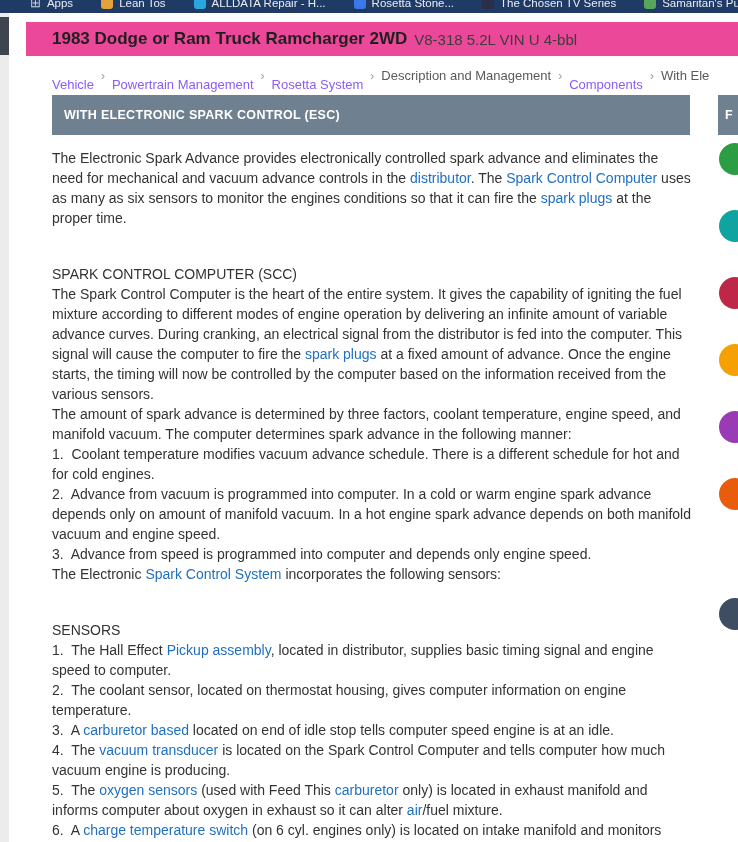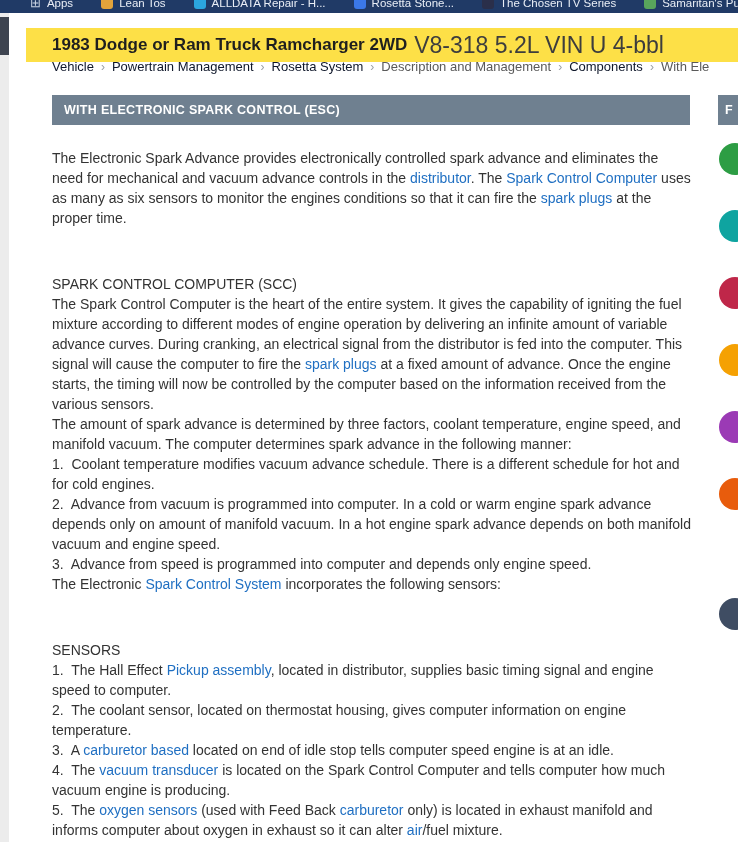--- a/index.html
+++ b/index.html
@@ -25,53 +25,53 @@
   
   .scrollbar-track {
     position:absolute; left:0; top:13px; width:9px; height:829px; background:#ececec;
   }
   .scrollbar-thumb {
     position:absolute; left:0; top:4px; width:9px; height:38px; background:#3e4450;
   }
 
   
   .title-band {
-    position:absolute; top:28px; left:26px; right:0; height:34px;
-    background:#fde047; display:flex; align-items:center; padding-left:26px;
+    position:absolute; top:22px; left:26px; right:0; height:34px;
+    background:#ec4899; display:flex; align-items:center; padding-left:26px;
     white-space:nowrap; overflow:hidden;
   }
   .title-bold { font-size:17px; font-weight:bold; color:#1f1f1f; }
-  .title-rest { font-size:23px; color:#3d3d3d; margin-left:7px; }
+  .title-rest { font-size:15px; color:#3d3d3d; margin-left:7px; }
 
   
   .breadcrumb {
     position:absolute; top:59px; left:52px; width:820px;
     display:flex; align-items:center; gap:7px;
     font-size:13px; white-space:nowrap;
   }
-  .crumb-link { color:#0f172a; text-decoration:none; cursor:pointer; }
+  .crumb-link { color:#8b5cf6; text-decoration:none; cursor:pointer;margin-top:18px; }
   .crumb-text { color:#5a5a5a; }
   .crumb-sep { color:#9aa0a6; font-size:12px; }
 
   
   .section-header {
-    position:absolute; top:95px; height:30px; background:#6f8090; color:#ffffff;
+    position:absolute; top:95px; height:40px; background:#6f8090; color:#ffffff;
     font-size:12.5px; font-weight:bold; letter-spacing:0.3px;
     display:flex; align-items:center; padding-left:12px; box-sizing:border-box;
   }
   .main-header { left:52px; width:638px; }
   .right-header { left:718px; width:80px; padding-left:7px; }
 
   
   .content {
     position:absolute; top:148px; left:52px; width:640px;
     font-size:14px; line-height:20px; color:#333333;
   }
   .para { margin:0; }
-  .subhead { margin-top:46px; }
+  .subhead { margin-top:36px; }
   .content a { color:#1f6fc2; text-decoration:none; cursor:pointer; }
 
   
   .circles {
     position:absolute; left:719px; top:143px;
     display:flex; flex-direction:column; gap:35px;
   }
   .circle { width:32px; height:32px; border-radius:50%; cursor:pointer; }
   .circle.last-gap { margin-top:53px; }
 </style>
@@ -141,21 +141,21 @@
   <p class="para"><span>The amount of spark advance is determined by three factors, coolant temperature, engine speed, and manifold vacuum. The computer determines spark advance in the following manner:</span></p>
   <p class="para"><span>1.&nbsp; Coolant temperature modifies vacuum advance schedule. There is a different schedule for hot and for cold engines.</span></p>
   <p class="para"><span>2.&nbsp; Advance from vacuum is programmed into computer. In a cold or warm engine spark advance depends only on amount of manifold vacuum. In a hot engine spark advance depends on both manifold vacuum and engine speed.</span></p>
   <p class="para"><span>3.&nbsp; Advance from speed is programmed into computer and depends only engine speed.</span></p>
   <p class="para"><span>The Electronic </span><a href="#">Spark Control System</a><span> incorporates the following sensors:</span></p>
   <p class="para subhead"><span>SENSORS</span></p>
   <p class="para"><span>1.&nbsp; The Hall Effect </span><a href="#">Pickup assembly</a><span>, located in distributor, supplies basic timing signal and engine speed to computer.</span></p>
   <p class="para"><span>2.&nbsp; The coolant sensor, located on thermostat housing, gives computer information on engine temperature.</span></p>
   <p class="para"><span>3.&nbsp; A </span><a href="#">carburetor based</a><span> located on end of idle stop tells computer speed engine is at an idle.</span></p>
   <p class="para"><span>4.&nbsp; The </span><a href="#">vacuum transducer</a><span> is located on the Spark Control Computer and tells computer how much vacuum engine is producing.</span></p>
-  <p class="para"><span>5.&nbsp; The </span><a href="#">oxygen sensors</a><span> (used with Feed Back </span><a href="#">carburetor</a><span> only) is located in exhaust manifold and informs computer about oxygen in exhaust so it can alter </span><a href="#">air</a><span>/fuel mixture.</span></p>
+  <p class="para"><span>5.&nbsp; The </span><a href="#">oxygen sensors</a><span> (used with Feed This </span><a href="#">carburetor</a><span> only) is located in exhaust manifold and informs computer about oxygen in exhaust so it can alter </span><a href="#">air</a><span>/fuel mixture.</span></p>
   <p class="para"><span>6.&nbsp; A </span><a href="#">charge temperature switch</a><span> (on 6 cyl. engines only) is located on intake manifold and monitors </span><a href="#">intake air temperature</a><span>.</span></p>
 </div>
 
 <div class="circles">
   <div class="circle" style="background: rgb(45, 157, 68);"></div>
   <div class="circle" style="background: rgb(15, 164, 160);"></div>
   <div class="circle" style="background: rgb(191, 39, 73);"></div>
   <div class="circle" style="background: rgb(245, 161, 3);"></div>
   <div class="circle" style="background: rgb(155, 58, 181);"></div>
   <div class="circle" style="background: rgb(232, 92, 12);"></div>

